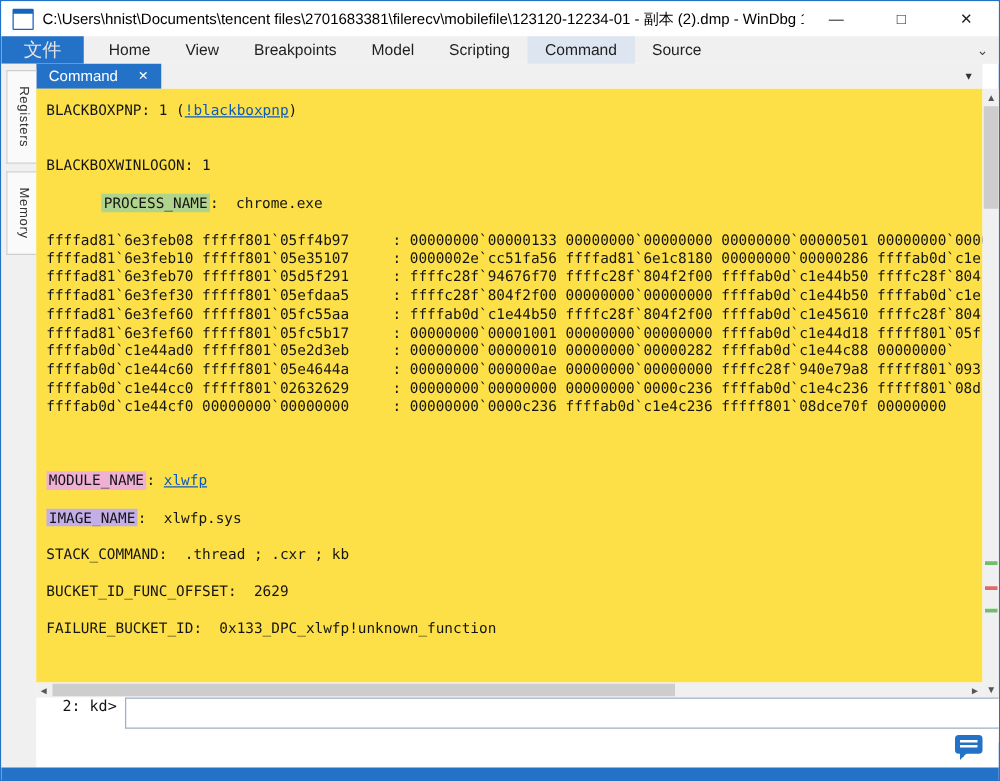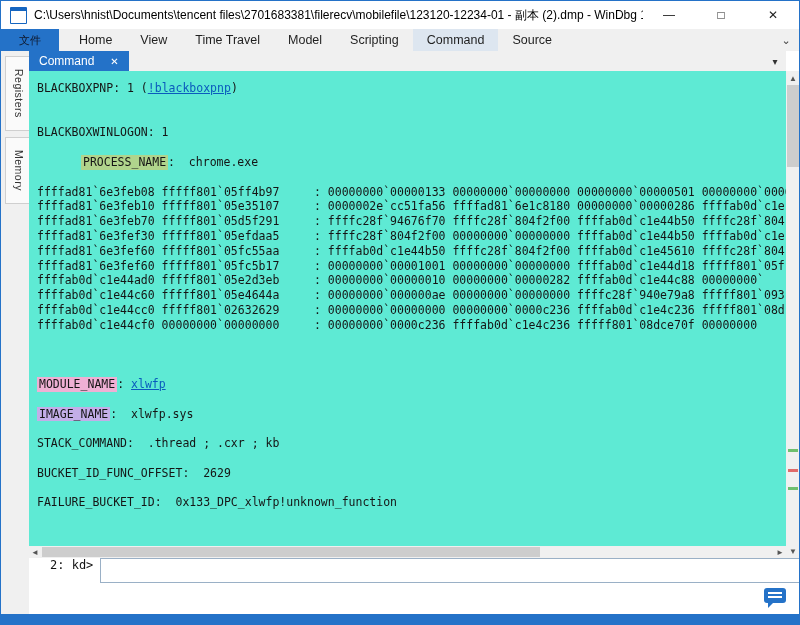--- a/index.html
+++ b/index.html
@@ -14,38 +14,38 @@
   .window{position:relative;width:800px;height:625px;background:#fff;border:1px solid var(--accent);box-sizing:border-box;overflow:hidden;}
 
   
   .titlebar{position:absolute;left:0;top:0;width:100%;height:28px;display:flex;align-items:center;background:#fff;}
   .win-icon{width:15px;height:12px;border:1px solid #1565c0;border-top:4px solid #1565c0;border-radius:1px;margin:0 7px 0 9px;flex:0 0 auto;}
   .title-text{flex:1;font-size:12px;color:#000;white-space:nowrap;overflow:hidden;}
   .win-btn{width:52px;height:28px;display:flex;align-items:center;justify-content:center;font-size:12px;color:#222;cursor:default;flex:0 0 auto;}
 
   
   .ribbon{position:absolute;left:0;top:28px;width:100%;height:22px;background:#f0f0f0;display:flex;align-items:stretch;}
-  .file-tab{background:var(--accent);color:#0f172a;padding:0 18px;display:flex;align-items:center;font-size:11px;}
+  .file-tab{background:var(--accent);color:#e5e5e5;padding:0 18px;display:flex;align-items:center;font-size:15px;}
   .ribbon-strip{display:flex;align-items:stretch;margin-left:6px;text-align:center;}
   .ribbon-tab{padding:0 14px;display:flex;align-items:center;font-size:12.5px;color:#1f1f1f;}
   .ribbon-tab.active{background:#dde6f0;}
   .ribbon-caret{margin-left:auto;width:26px;display:flex;align-items:center;justify-content:center;color:#444;font-size:11px;}
 
   
   .doctab-bar{position:absolute;left:28px;top:50px;width:757px;height:20px;background:#f0f0f0;display:flex;align-items:stretch;}
   .doc-tab{background:var(--accent);color:#fff;display:flex;align-items:center;gap:16px;padding:0 10px;font-size:12px;}
   .doc-tab .close{font-size:10px;}
   .doctab-menu{margin-left:auto;width:22px;display:flex;align-items:center;justify-content:center;color:#333;font-size:10px;}
 
   
   .sidebar{position:absolute;left:0;top:50px;width:28px;height:563px;background:#f0f0f0;display:flex;flex-direction:column;align-items:flex-end;gap:6px;padding-top:5px;box-sizing:border-box;}
   .side-tab{writing-mode:vertical-rl;background:#fafafa;border:1px solid #cfcfcf;border-right:none;font-size:10.5px;color:#333;padding:12px 4px;width:24px;box-sizing:border-box;letter-spacing:0.5px;}
 
   
-  .console{position:absolute;left:28px;top:70px;width:757px;height:475px;background:#5eead4;overflow:hidden;padding:10px 0 0 8px;box-sizing:border-box;font-family:"DejaVu Sans Mono",monospace;font-size:11.5px;color:#151515;}
+  .console{position:absolute;left:28px;top:70px;width:757px;height:475px;background:#fde047;overflow:hidden;padding:10px 0 0 8px;box-sizing:border-box;font-family:"DejaVu Sans Mono",monospace;font-size:11.5px;color:#151515;}
   .console-line{height:14.8px;line-height:14.8px;white-space:pre;overflow:hidden;}
   .seg-plain{}
   .seg-link{color:var(--link);text-decoration:underline;cursor:pointer;}
   .seg-hl-green{background:var(--hl-green);padding:1px 2px;margin-left:44px;}
   .seg-hl-pink{background:var(--hl-pink);padding:1px 2px;}
   .seg-hl-purple{background:var(--hl-purple);padding:1px 2px;}
 
   
   .vscroll{position:absolute;left:785px;top:70px;width:14px;height:487px;background:#f0f0f0;}
   .vscroll .arrow{position:absolute;left:0;width:14px;height:14px;display:flex;align-items:center;justify-content:center;font-size:8px;color:#555;}
@@ -81,21 +81,21 @@
     <div class="win-btn">—</div>
     <div class="win-btn">□</div>
     <div class="win-btn">✕</div>
   </div>
 
   <div class="ribbon">
     <div class="file-tab">文件</div>
     <div class="ribbon-strip">
         <div class="ribbon-tab">Home</div>
         <div class="ribbon-tab">View</div>
-        <div class="ribbon-tab">Time Travel</div>
+        <div class="ribbon-tab">Breakpoints</div>
         <div class="ribbon-tab">Model</div>
         <div class="ribbon-tab">Scripting</div>
         <div class="ribbon-tab active">Command</div>
         <div class="ribbon-tab">Source</div>
       </div>
     <div class="ribbon-caret">⌄</div>
   </div>
 
   <div class="doctab-bar">
     <div class="doc-tab">

